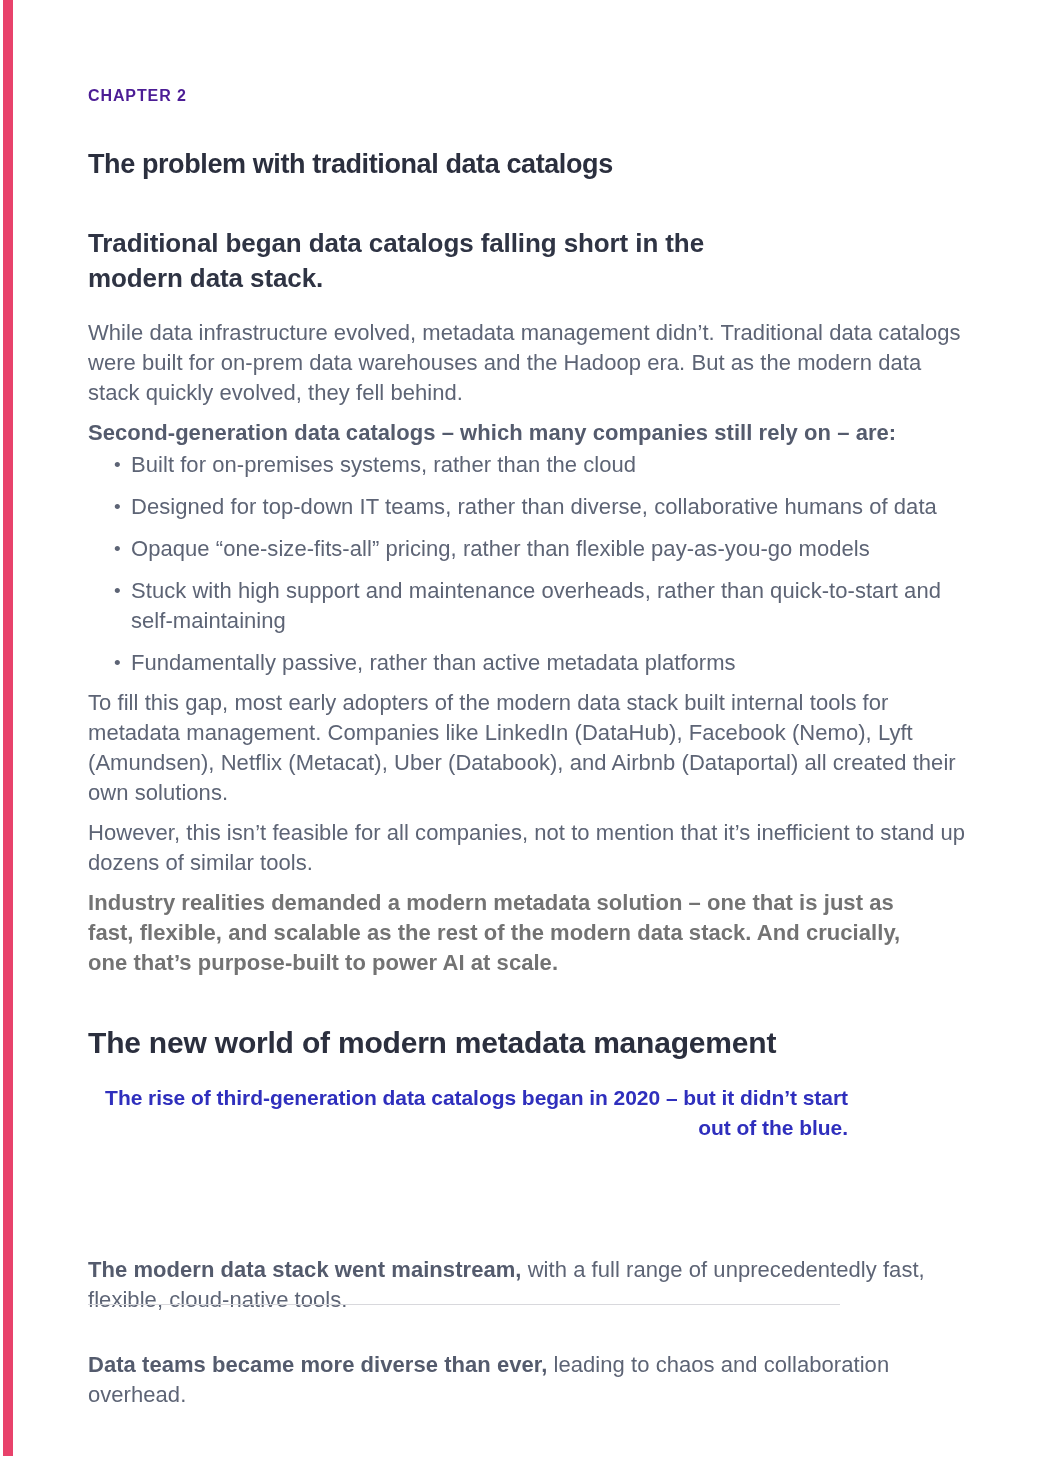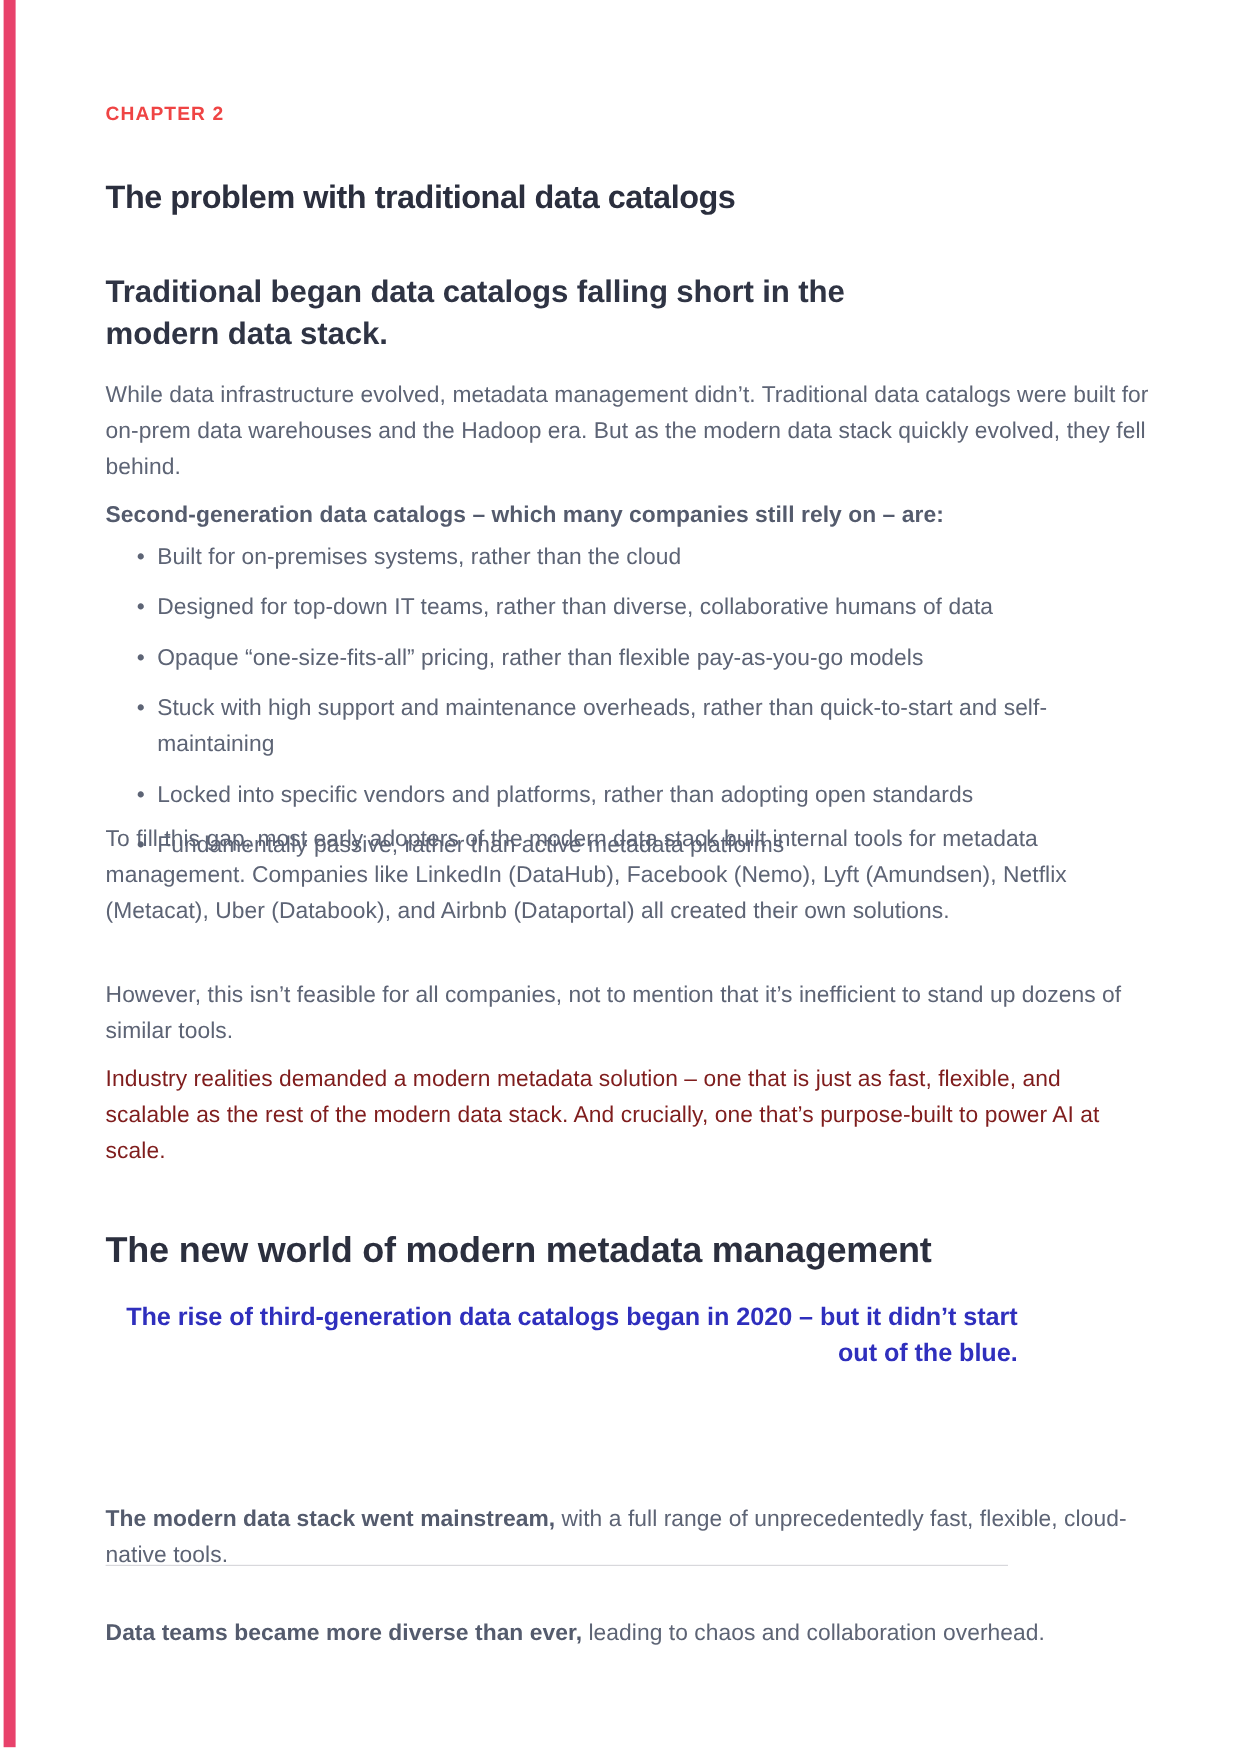--- a/index.html
+++ b/index.html
@@ -33,21 +33,21 @@
     height: 100%;
   }
 
   .chapter-label {
     position: absolute;
     top: 86px;
     left: 0;
     font-size: 16px;
     font-weight: bold;
     letter-spacing: 0.9px;
-    color: #ef4444;
+    color: #4c1d95;
     line-height: 20px;
   }
 
   .page-title {
     position: absolute;
     top: 122px;
     left: 0;
     width: 880px;
     font-size: 27px;
     font-weight: bold;
@@ -62,21 +62,21 @@
     left: 0;
     width: 700px;
     font-size: 26px;
     font-weight: bold;
     color: #2f3444;
     line-height: 35px;
     letter-spacing: -0.1px;
   }
 
   .body-text {
-    font-size: 19px;
+    font-size: 22px;
     color: #5d6475;
     line-height: 30px;
     letter-spacing: 0.05px;
   }
 
   .body-text b,
   .body-text strong {
     font-weight: bold;
     color: #545b6d;
   }
@@ -133,22 +133,22 @@
     top: 796px;
     left: 0;
     width: 878px;
   }
 
   .para-industry {
     position: absolute;
     top: 866px;
     left: 0;
     width: 840px;
-    font-weight: normal;
-    color: #7f1d1d;
+    font-weight: bold;
+    color: #737373;
   }
 
   .section-head-2 {
     position: absolute;
     top: 998px;
     left: 0;
     width: 880px;
     font-size: 30px;
     font-weight: bold;
     color: #2b2f3e;
@@ -214,21 +214,20 @@
 
   <p class="body-text para-intro">While data infrastructure evolved, metadata management didn’t. Traditional data catalogs were built for on-prem data warehouses and the Hadoop era. But as the modern data stack quickly evolved, they fell behind.</p>
 
   <p class="body-text lead-bold">Second-generation data catalogs – which many companies still rely on – are:</p>
 
   <ul class="body-text bullet-list">
     <li>Built for on-premises systems, rather than the cloud</li>
     <li>Designed for top-down IT teams, rather than diverse, collaborative humans of data</li>
     <li>Opaque “one-size-fits-all” pricing, rather than flexible pay-as-you-go models</li>
     <li>Stuck with high support and maintenance overheads, rather than quick-to-start and self-maintaining</li>
-    <li>Locked into specific vendors and platforms, rather than adopting open standards</li>
     <li>Fundamentally passive, rather than active metadata platforms</li>
   </ul>
 
   <p class="body-text para-gap">To fill this gap, most early adopters of the modern data stack built internal tools for metadata management. Companies like LinkedIn (DataHub), Facebook (Nemo), Lyft (Amundsen), Netflix (Metacat), Uber (Databook), and Airbnb (Dataportal) all created their own solutions.</p>
 
   <p class="body-text para-however">However, this isn’t feasible for all companies, not to mention that it’s inefficient to stand up dozens of similar tools.</p>
 
   <p class="body-text para-industry">Industry realities demanded a modern metadata solution – one that is just as fast, flexible, and scalable as the rest of the modern data stack. And crucially, one that’s purpose-built to power AI at scale.</p>
 
   <h2 class="section-head-2">The new world of modern metadata management</h2>

